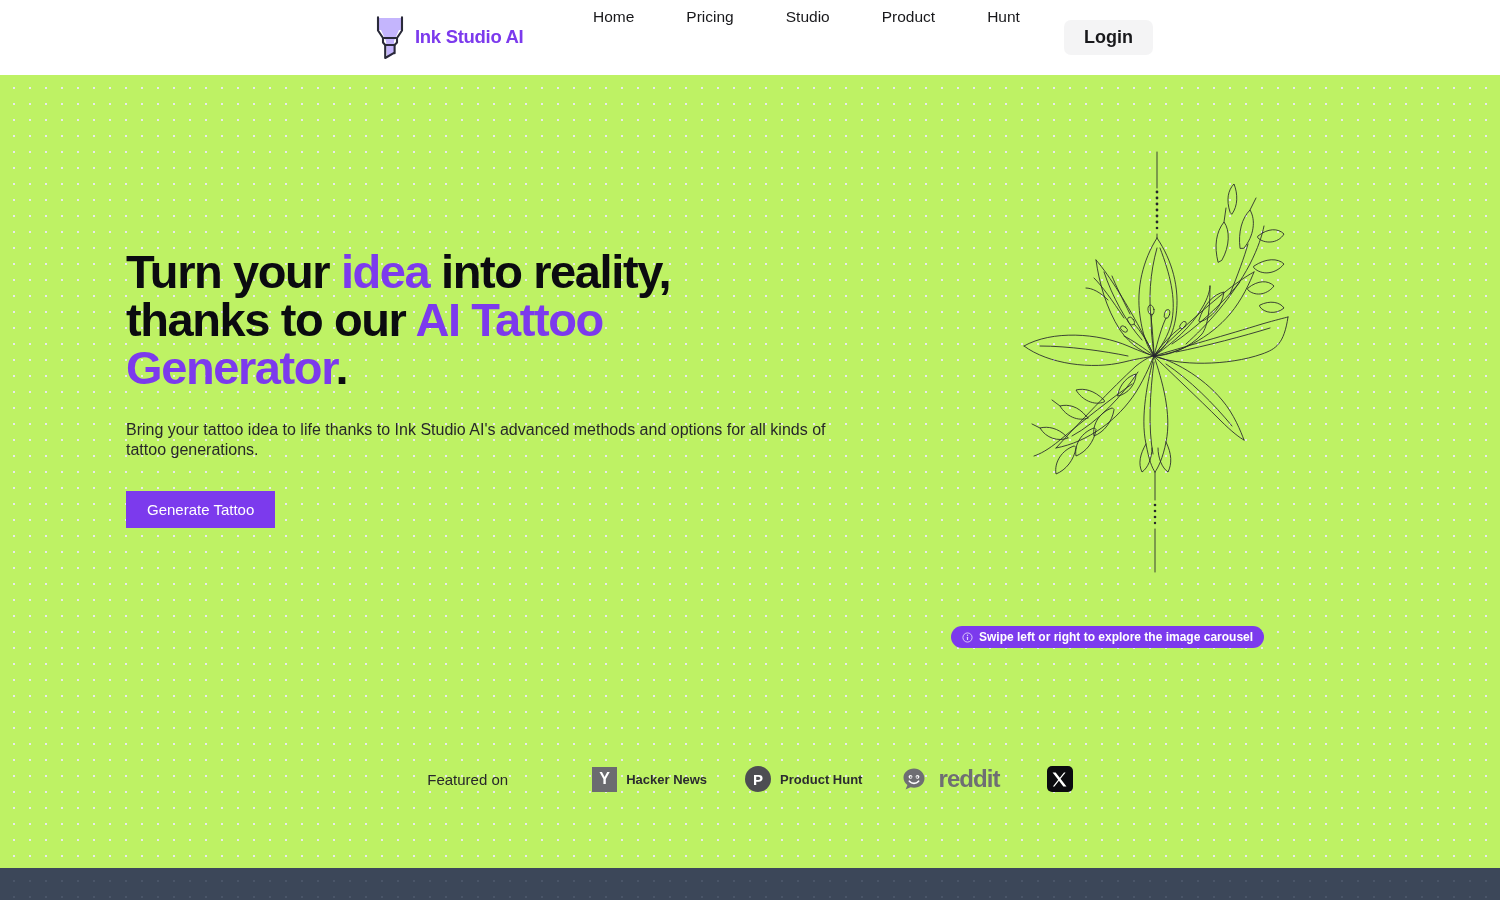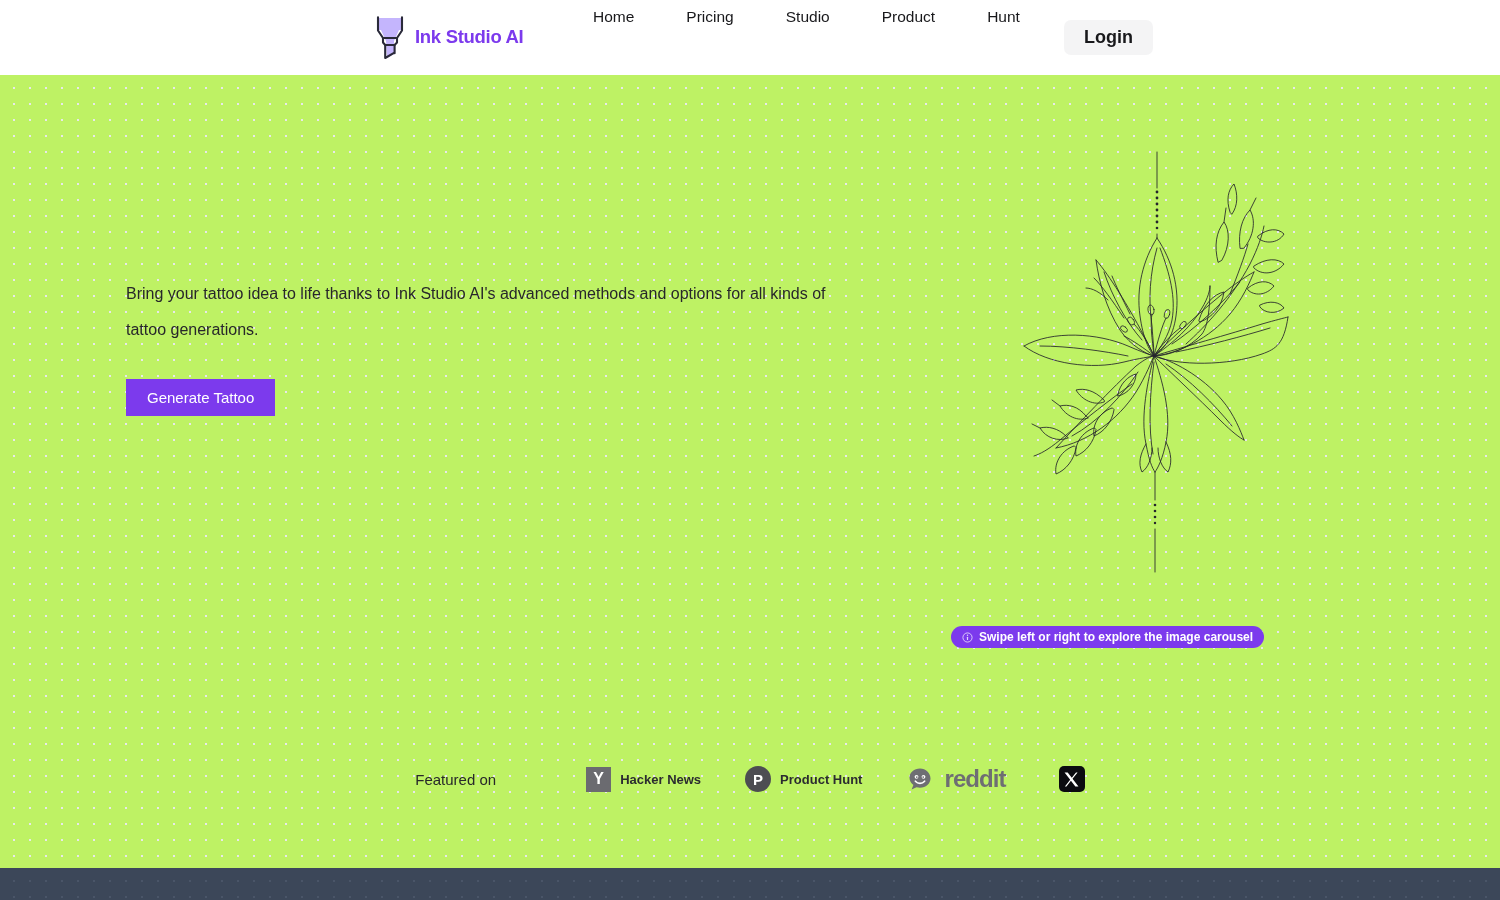--- a/index.html
+++ b/index.html
@@ -128,21 +128,21 @@
     letter-spacing: -1.4px;
     color: #0b0b10;
     max-width: 620px;
   }
 
   .accent { color: #7c3aed; }
 
   .hero-sub {
     margin-top: 28px;
     font-size: 16px;
-    line-height: 36px;
+    line-height: 20px;
     color: #27272a;
     max-width: 740px;
     font-weight: 400;
   }
 
   .cta-btn {
     margin-top: 31px;
     display: inline-flex;
     align-items: center;
     justify-content: center;
@@ -192,21 +192,21 @@
 
   
   .featured {
     position: absolute;
     left: 0;
     top: 765px;
     width: 1500px;
     display: flex;
     align-items: center;
     justify-content: center;
-    gap: 6px;
+    gap: 0;
     z-index: 6;
   }
 
   .featured-label {
     font-size: 15px;
     color: #27272a;
     margin-right: 84px;
     white-space: nowrap;
   }
 
@@ -312,20 +312,21 @@
       <a class="nav-link">Pricing</a>
       <a class="nav-link">Studio</a>
       <a class="nav-link">Product</a>
       <a class="nav-link">Hunt</a>
     </nav>
 
     <button class="login-btn">Login</button>
   </header>
 
   <section class="hero-copy">
+    <h1 class="hero-title"><span>Turn your </span><span class="accent">idea</span><span> into reality, thanks to our </span><span class="accent">AI Tattoo Generator</span><span>.</span></h1>
 
     <p class="hero-sub">Bring your tattoo idea to life thanks to Ink Studio AI's advanced methods and options for all kinds of tattoo generations.</p>
 
     <button class="cta-btn">Generate Tattoo</button>
   </section>
 
   <div class="artwork">
     <svg viewBox="0 0 310 440">
       <g fill="none" stroke="#24242c" stroke-width="0.85" stroke-linecap="round" stroke-linejoin="round">
 

